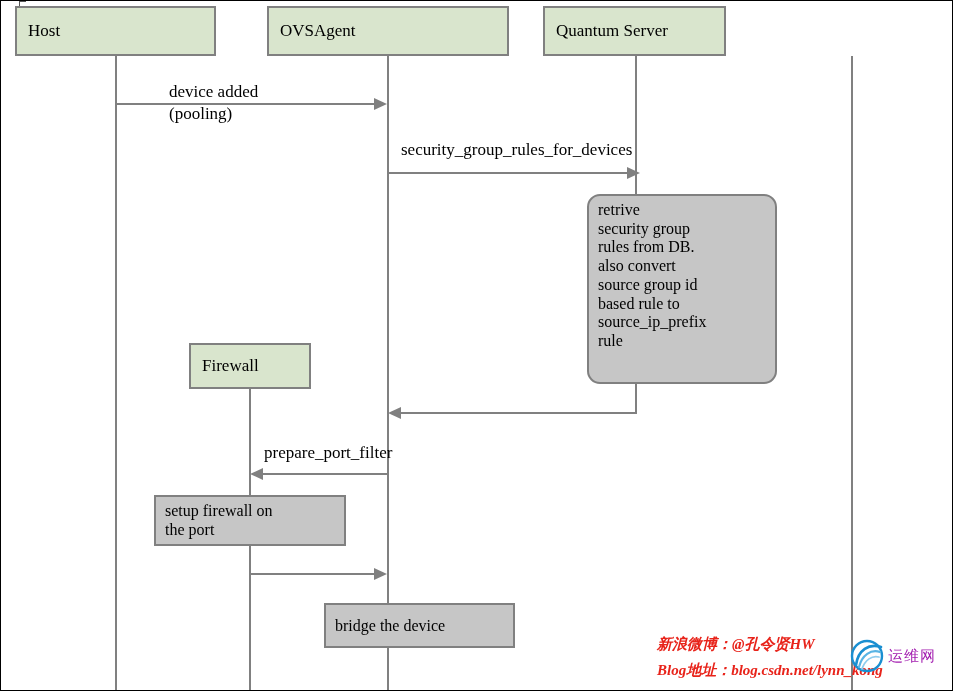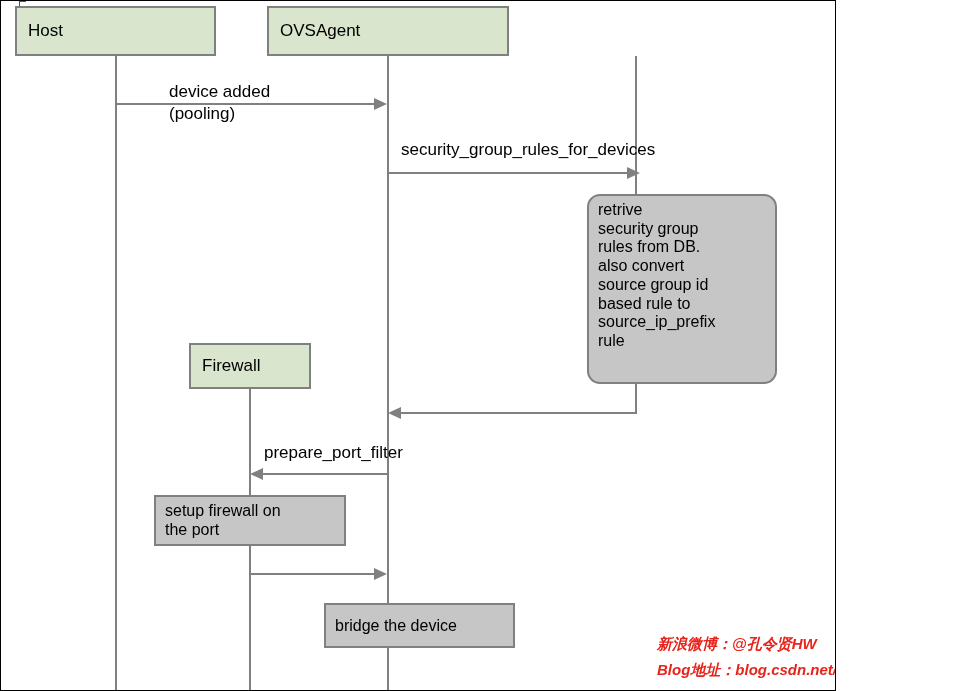--- a/index.html
+++ b/index.html
@@ -5,26 +5,27 @@
   html, body {
     margin: 0;
     padding: 0;
     background: #ffffff;
   }
   body {
     font-family: "Liberation Sans", sans-serif;
   }
   #canvas {
     position: relative;
-    width: 836px;
+    width: 953px;
     height: 691px;
     background: #ffffff;
     border: 1px solid #000000;
     box-sizing: border-box;
     overflow: hidden;
+    font-family: Liberation Serif, serif;
   }
 
   
   .participant {
     position: absolute;
     box-sizing: border-box;
     background: #d9e5cd;
     border: 2px solid #808080;
     display: flex;
     align-items: center;
@@ -134,20 +135,23 @@
   <div class="lifeline" style="left:248px; top:388px; height:303px;"></div>
 
   <div class="participant" style="left:14px; top:5px; width:201px; height:50px;">
     <span>Host</span>
   </div>
 
   <div class="participant" style="left:266px; top:5px; width:242px; height:50px;">
     <span>OVSAgent</span>
   </div>
 
+  <div class="participant" style="left:542px; top:5px; width:183px; height:50px;">
+    <span>Quantum Server</span>
+  </div>
 
 
   <div class="participant" style="left:188px; top:342px; width:122px; height:46px;">
     <span>Firewall</span>
   </div>
 
   <div class="msg-label" style="left:168px; top:80px; width:230px;">device added
 (pooling)</div>
   <div class="msg-line" style="left:115px; top:102px; width:258px;"></div>
   <div class="arrowhead right" style="left:373px; top:97px;"></div>

